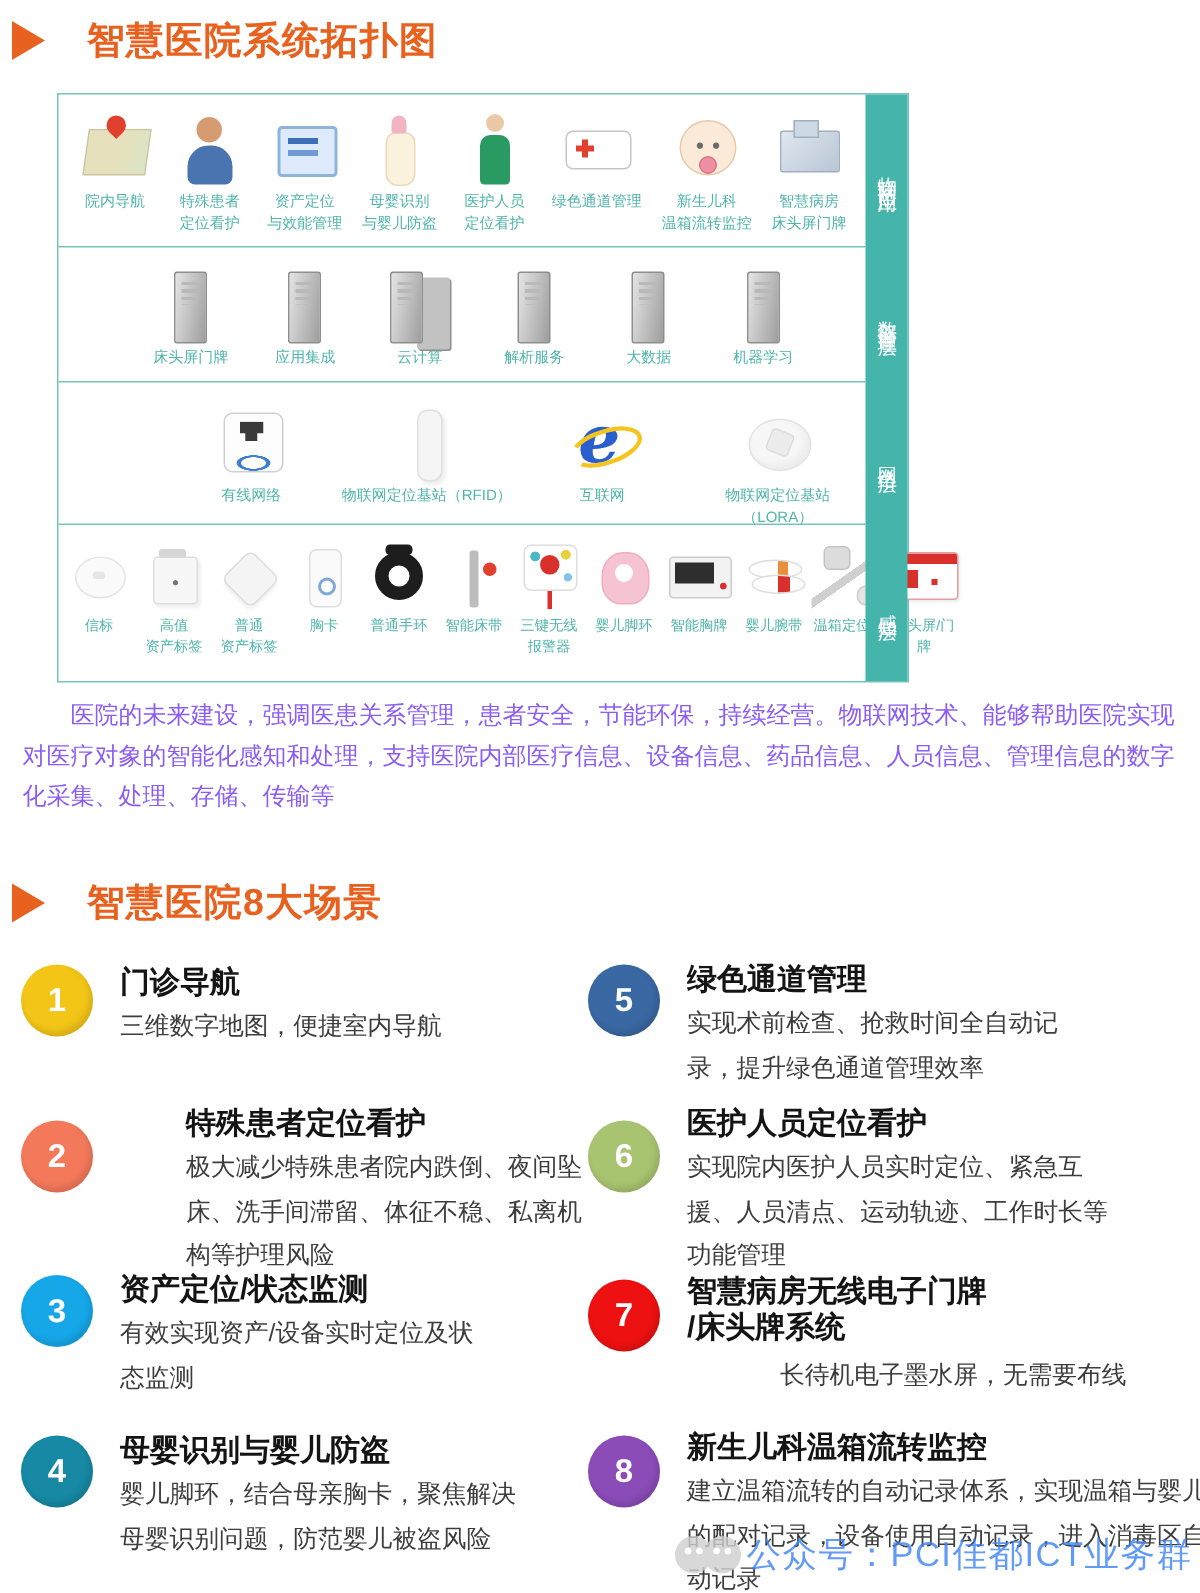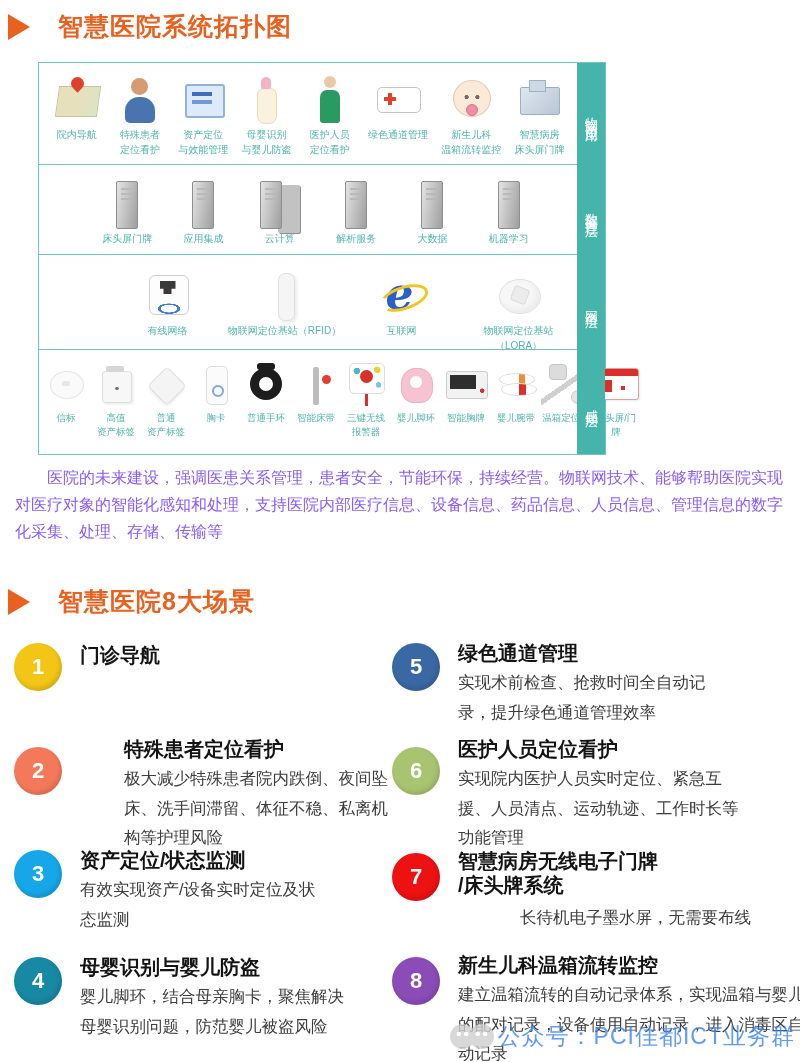--- a/index.html
+++ b/index.html
@@ -304,20 +304,21 @@
 
   <div class="sec-title" style="top:585px;">
     <div class="arrow"></div>
     <div class="t">智慧医院8大场景</div>
   </div>
 
   <div class="sc" style="left:14px;top:643px;">
     <div class="sc-circle" style="margin-top: 0px; background-color: rgb(243, 197, 23);">1</div>
     <div class="sc-text" style="width:300px;">
       <div class="sc-title">门诊导航</div>
+      <div class="sc-desc">三维数字地图，便捷室内导航</div>
     </div>
   </div>
 
   <div class="sc" style="left:14px;top:737px;">
     <div class="sc-circle" style="margin-top: 10px; background-color: rgb(244, 121, 91);">2</div>
     <div class="sc-text" style="width:272px;margin-left:44px;">
       <div class="sc-title">特殊患者定位看护</div>
       <div class="sc-desc">极大减少特殊患者院内跌倒、夜间坠床、洗手间滞留、体征不稳、私离机构等护理风险</div>
     </div>
   </div>

